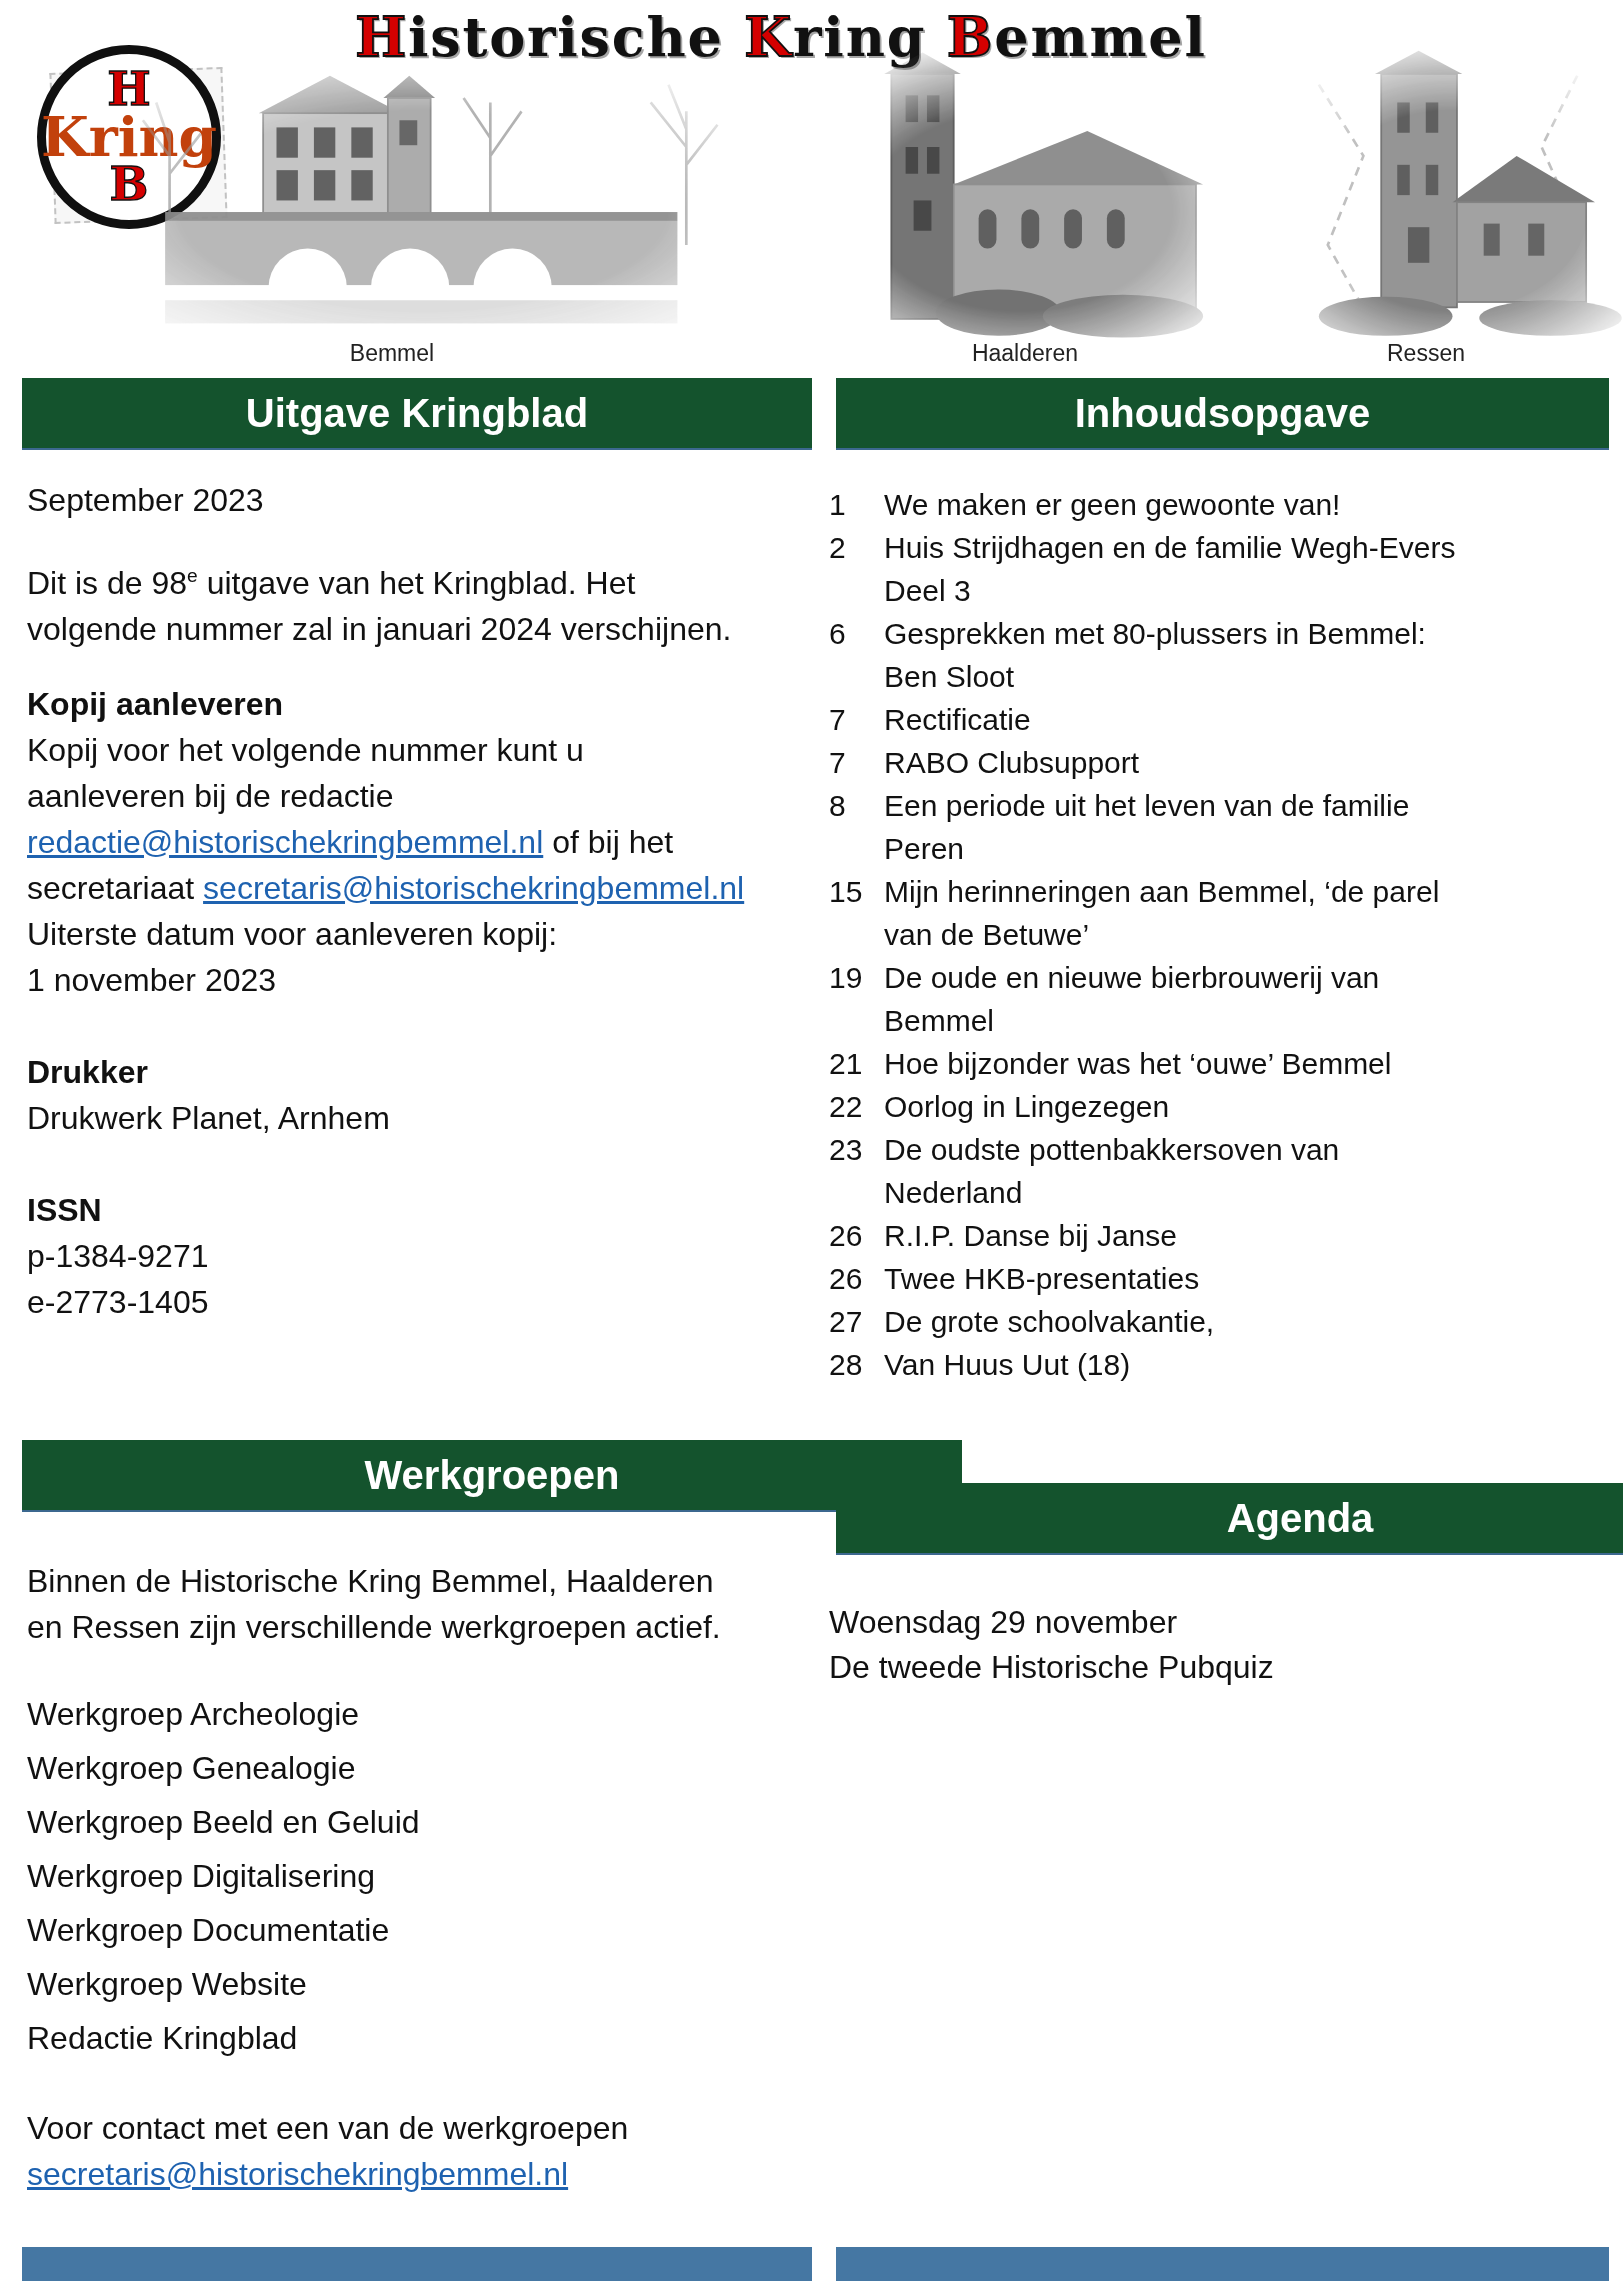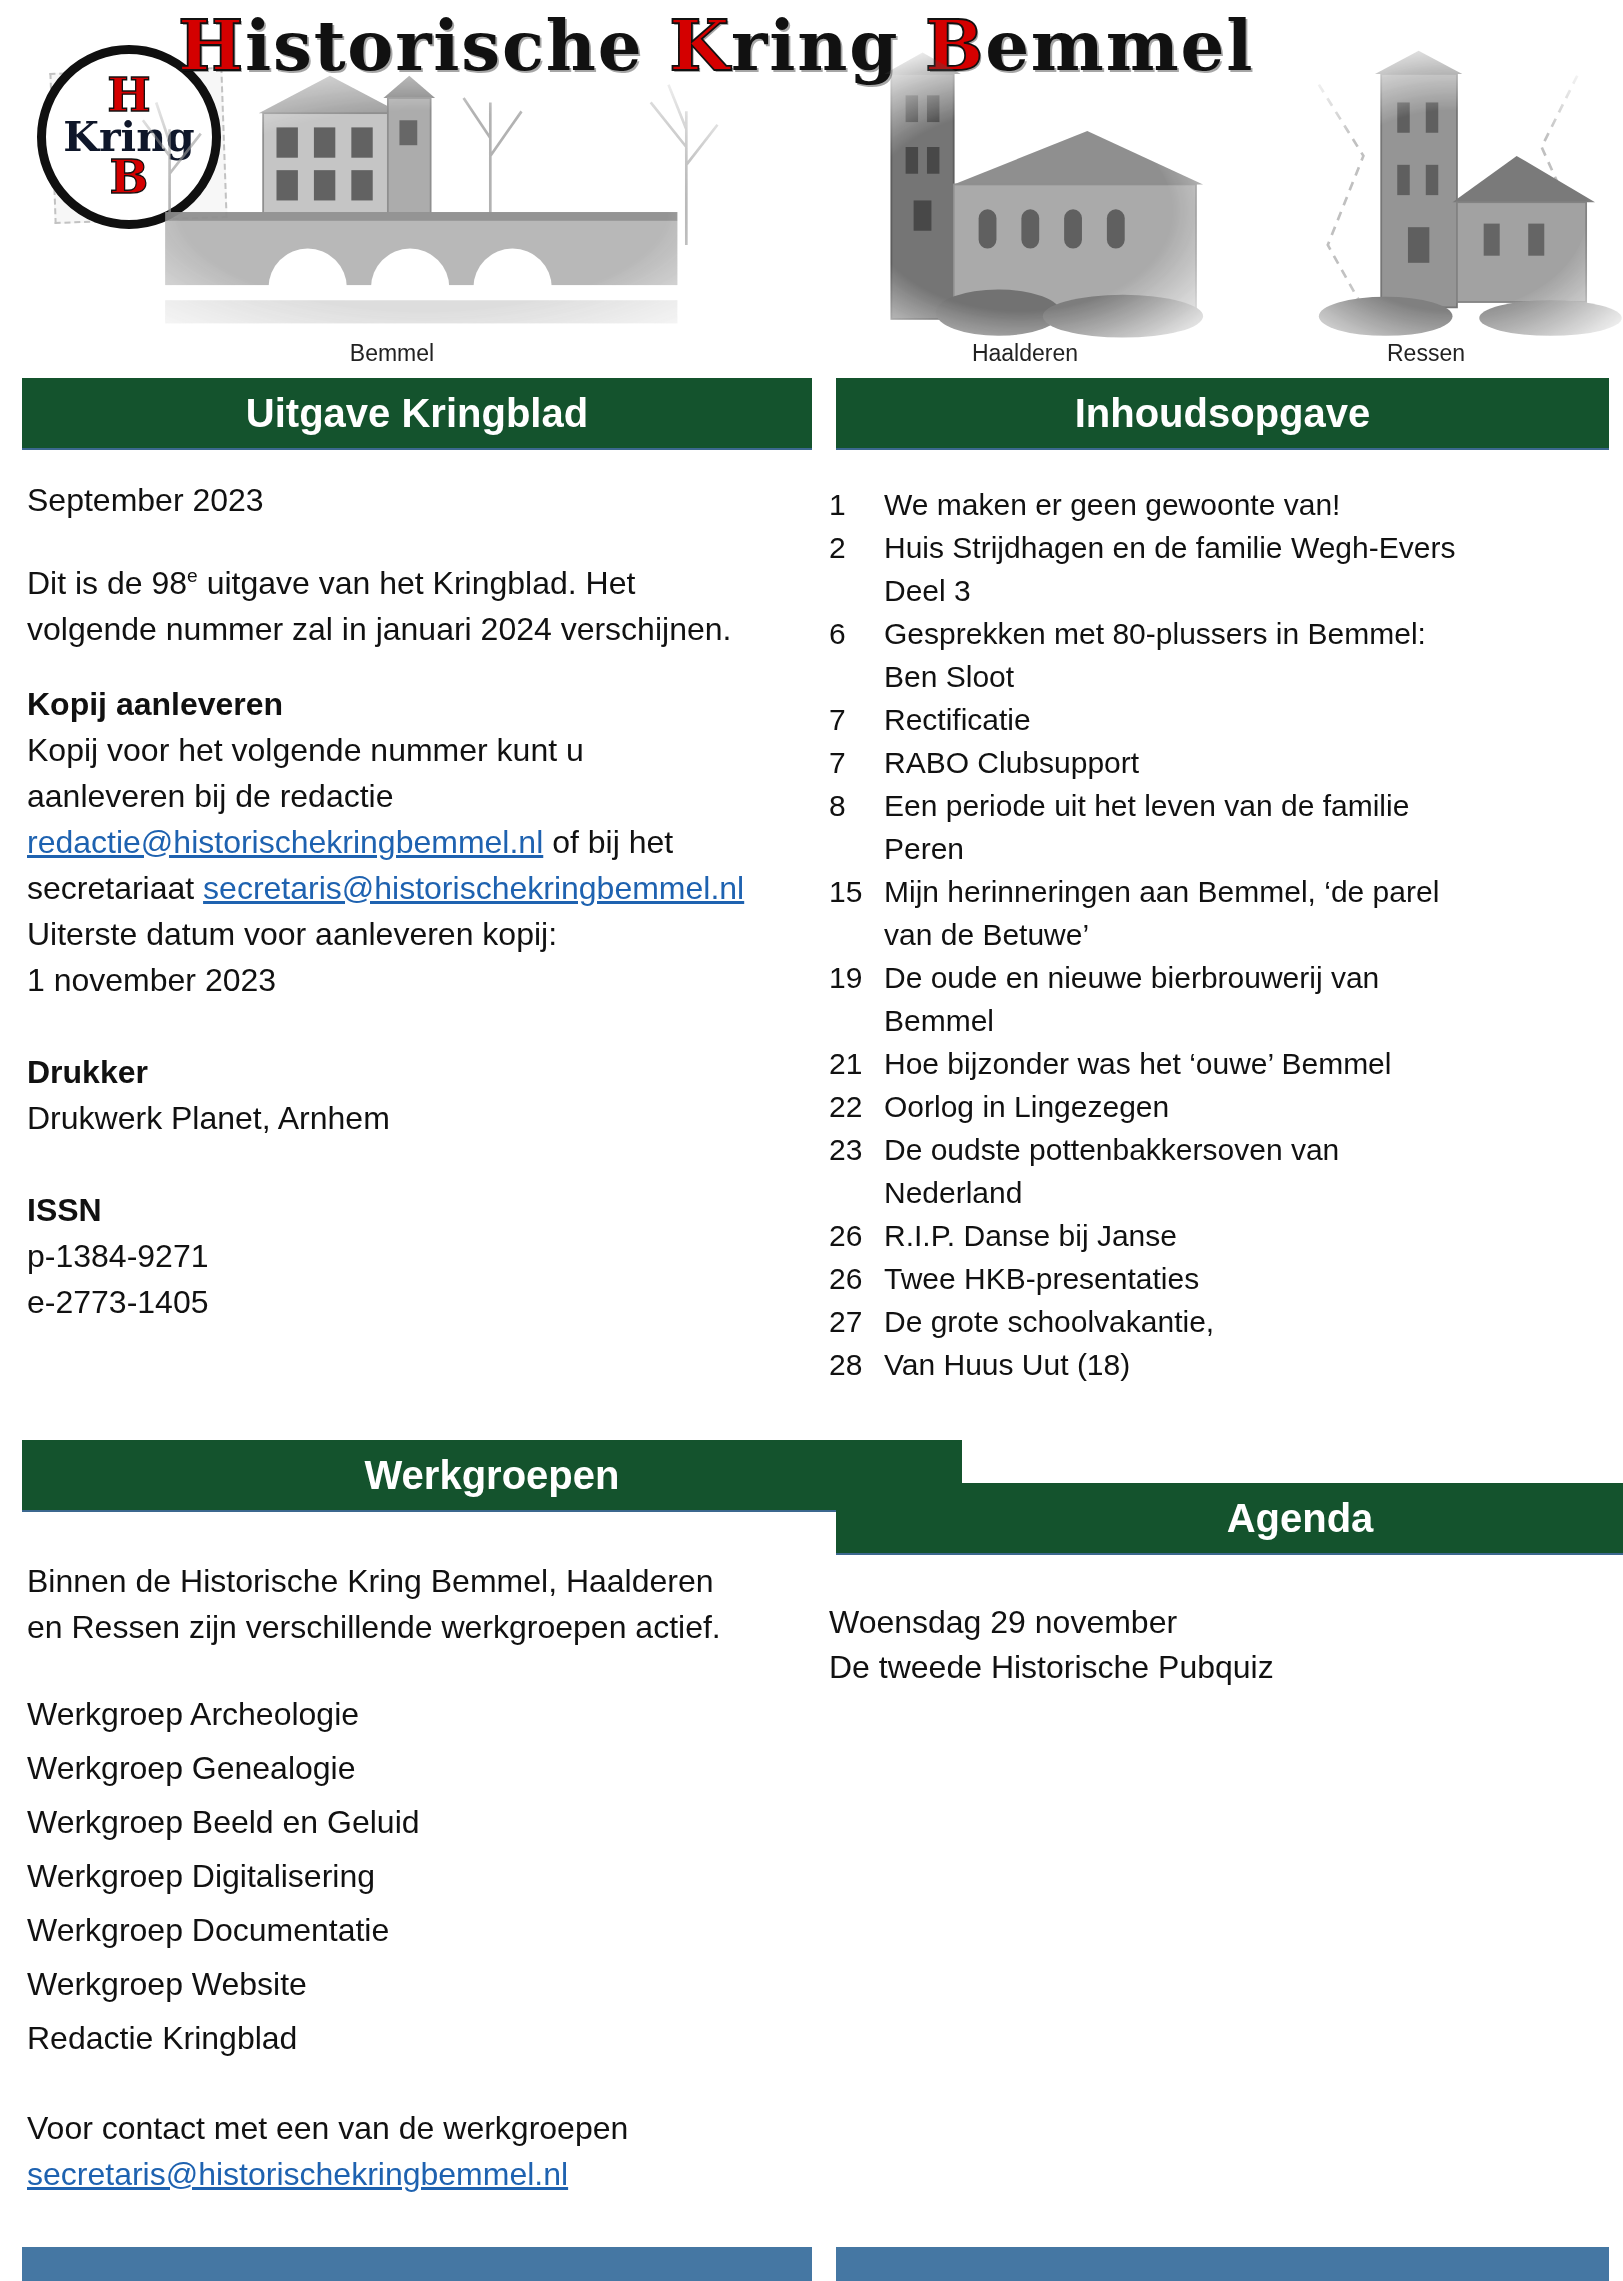--- a/index.html
+++ b/index.html
@@ -14,25 +14,25 @@
     border:2.7px dashed #c2c2c2; transform:rotate(-2deg); background:#f7f7f7;
   }
   .logo-circle {
     position:absolute; left:37px; top:45px; width:166px; height:166px;
     border:9px solid #101010; border-radius:50%; background:#ffffff;
     display:flex; flex-direction:column; align-items:center; justify-content:center;
     text-align:center; line-height:0.9;
   }
   .gothic { font-family:"DejaVu Serif", serif; font-weight:bold; }
   .logo-circle .l1, .logo-circle .l3 { font-size:46px; color:#d40000; -webkit-text-stroke:1.3px #111; }
-  .logo-circle .l2 { font-size:41px; color:#0f172a; margin:1.8px 0; }
+  .logo-circle .l2 { font-size:55px; color:#c2410c; margin:1.8px 0; }
 
   .page-title {
-    position:absolute; left:178px; top:5.3px; width:1230px; text-align:left;
-    font-family:"DejaVu Serif", serif; font-weight:bold; font-size:69px;
+    position:absolute; left:166px; top:5.3px; width:1230px; text-align:center;
+    font-family:"DejaVu Serif", serif; font-weight:bold; font-size:54px;
     letter-spacing:1.8px; color:#111; white-space:nowrap;
     text-shadow:1.8px 1.8px 0 rgba(0,0,0,0.35);
   }
   .page-title .red { color:#d40000; -webkit-text-stroke:1.8px #111; }
 
   .photo { position:absolute; -webkit-mask-image:radial-gradient(ellipse 72% 62% at 50% 55%, #000 55%, transparent 99%);
            mask-image:radial-gradient(ellipse 72% 62% at 50% 55%, #000 55%, transparent 99%);
            filter:blur(0.4px) grayscale(1); opacity:0.95; }
   .caption { position:absolute; top:340px; width:196px; text-align:center; font-size:23px; color:#222; }
 

